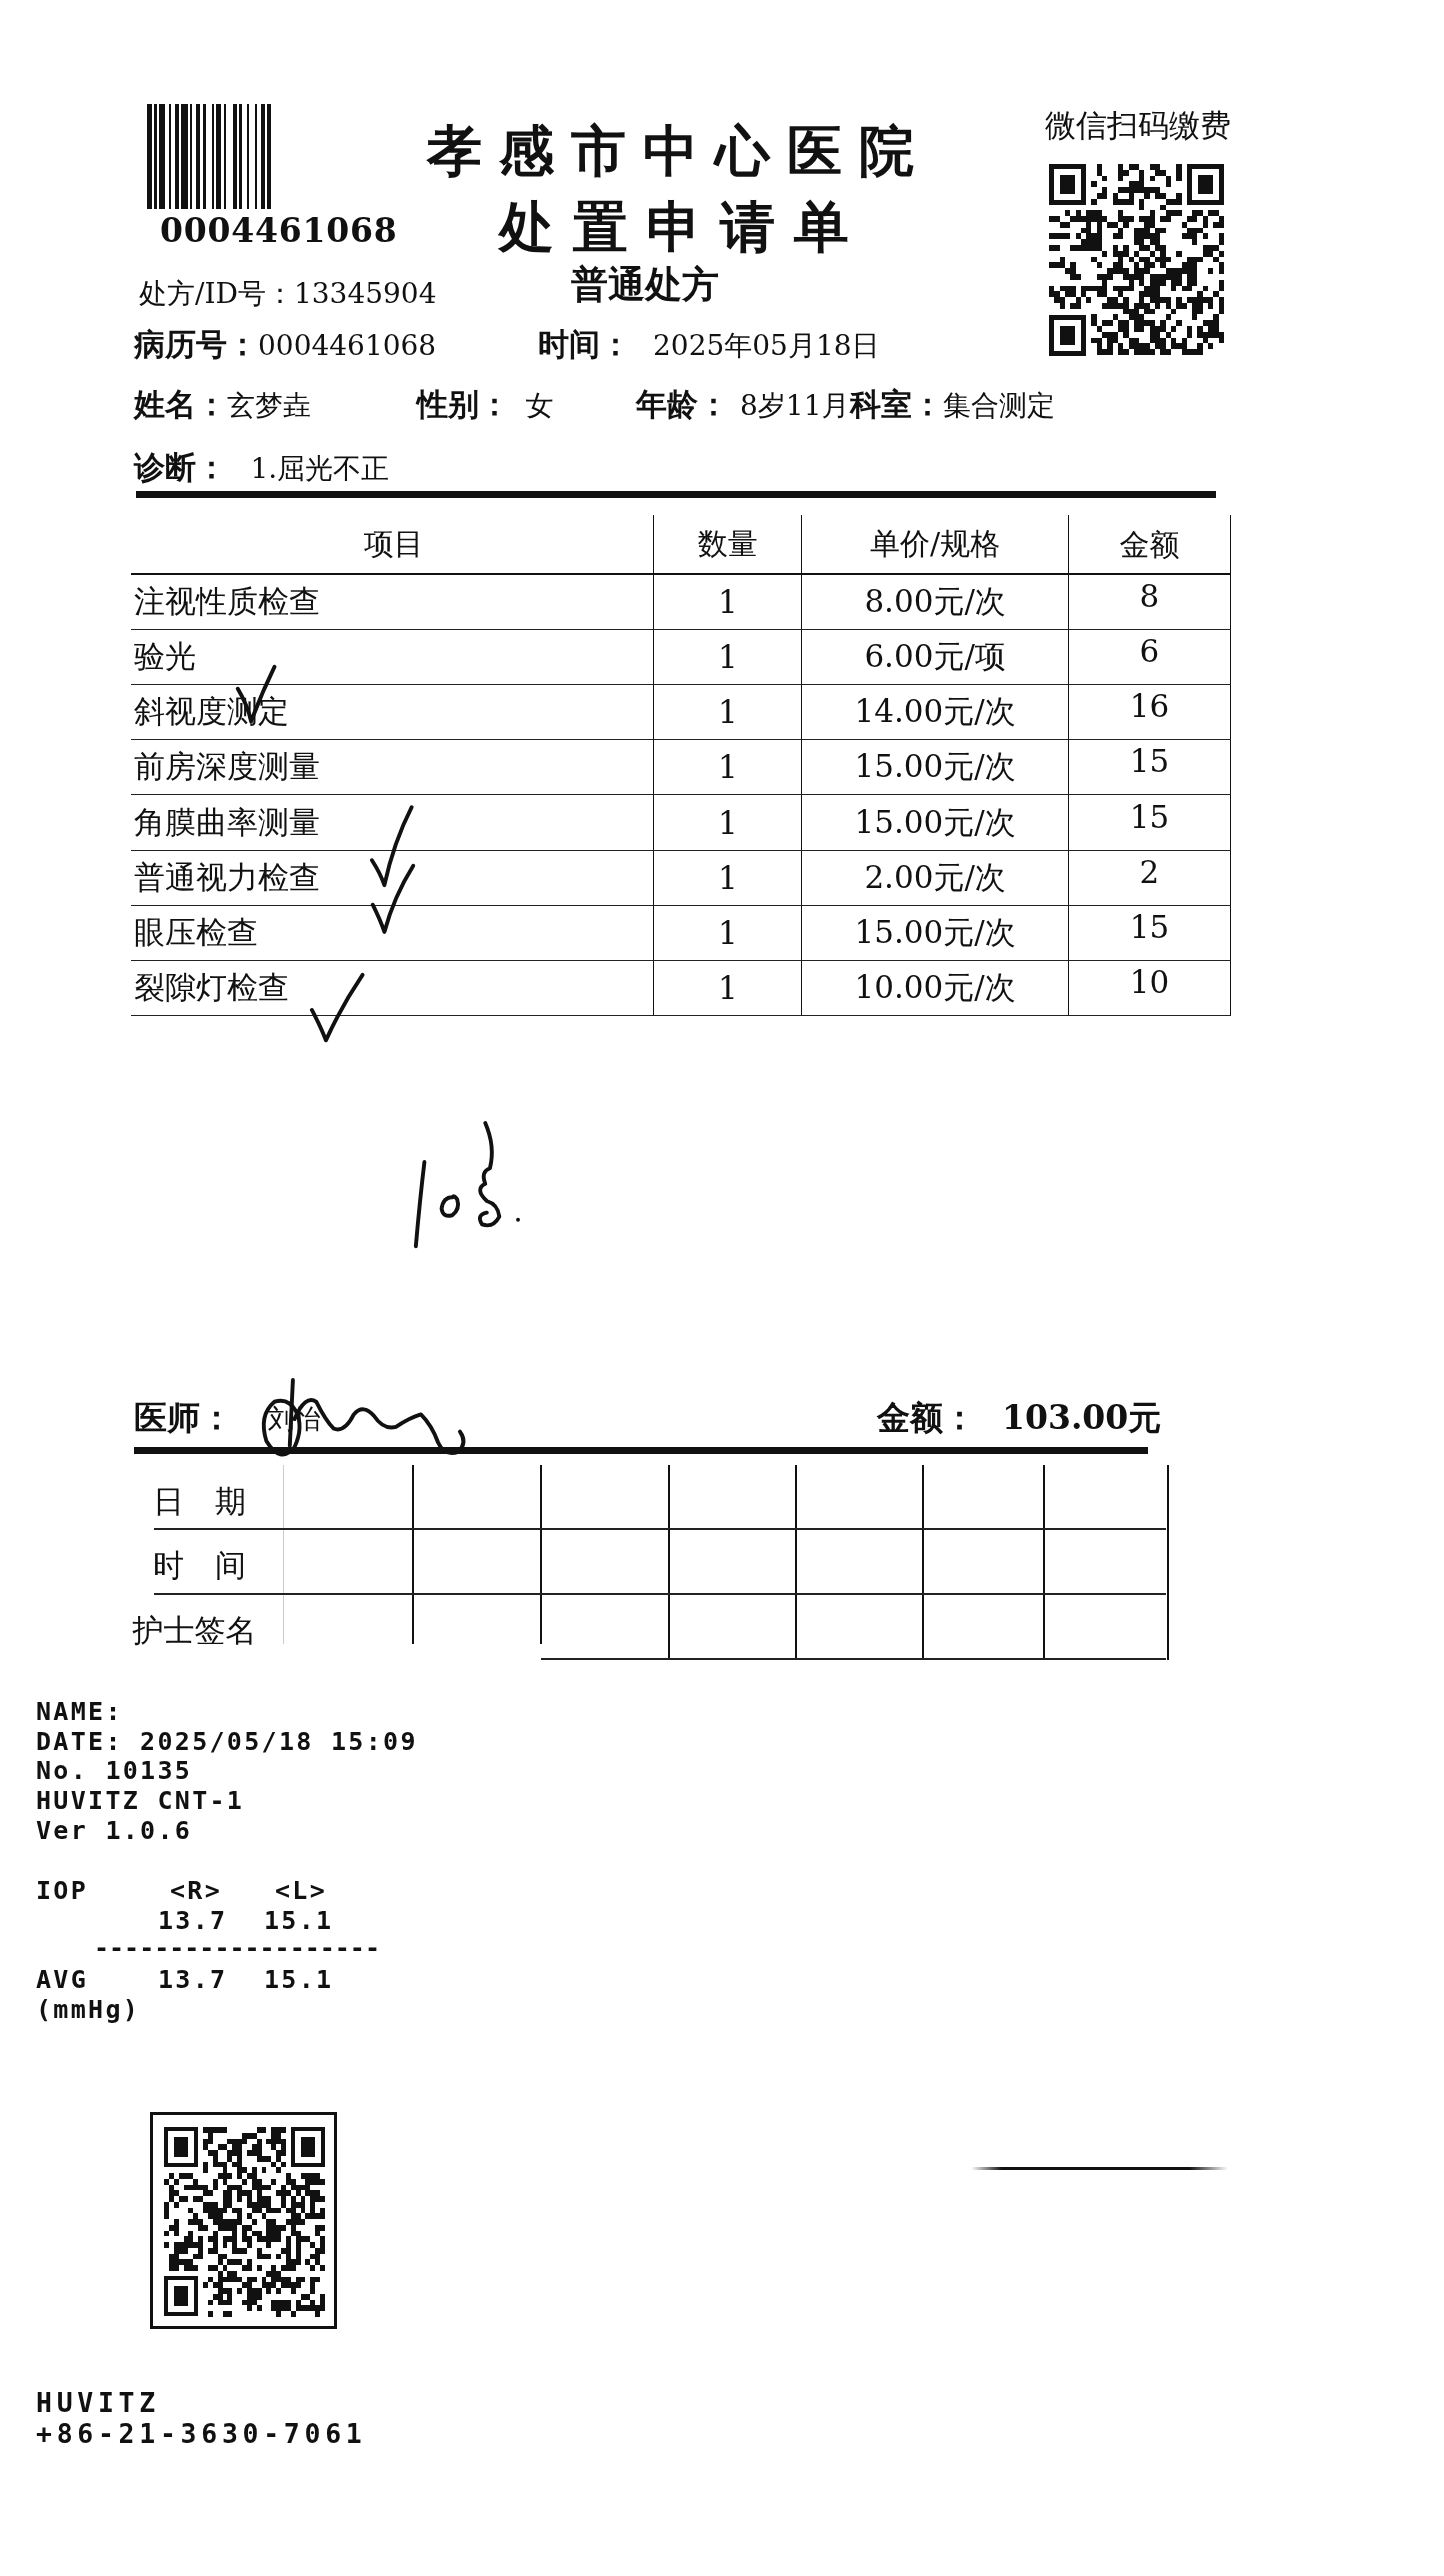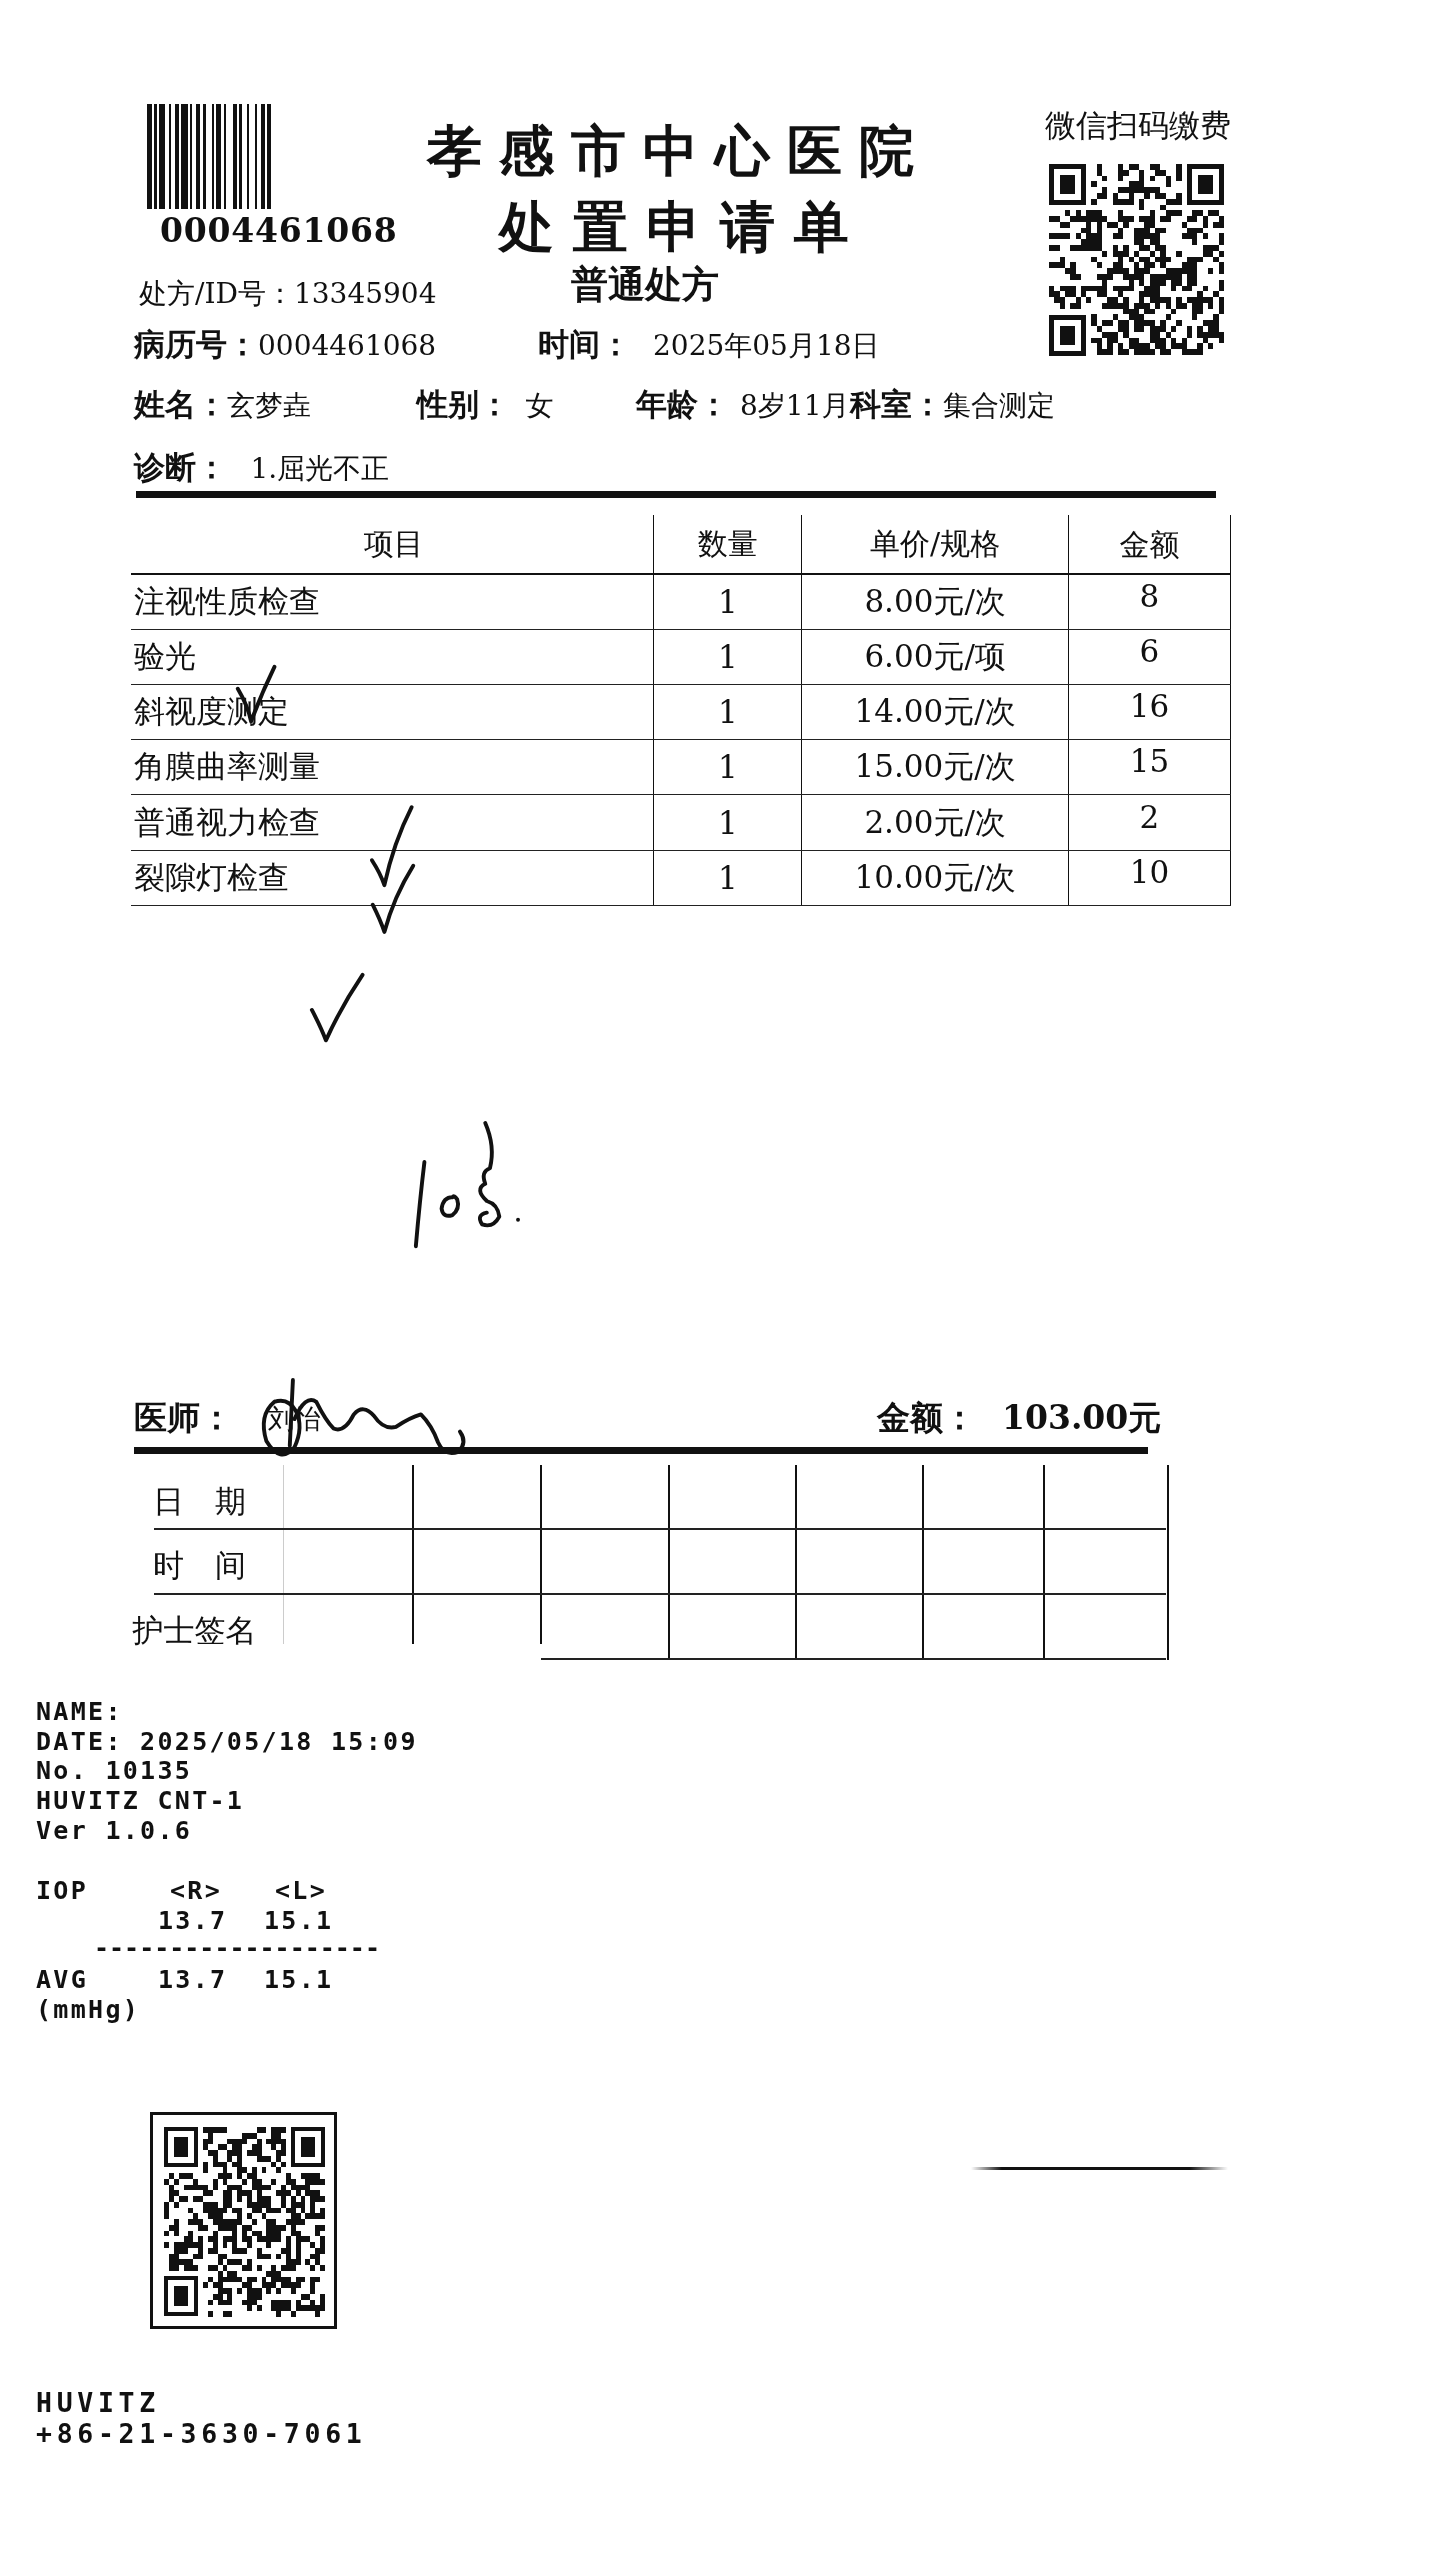--- a/index.html
+++ b/index.html
@@ -1264,30 +1264,42 @@
         <td class="c-price">6.00元/项</td>
         <td class="c-amt">6</td>
       </tr>
       <tr>
         <td class="c-name">斜视度测定</td>
         <td class="c-qty">1</td>
         <td class="c-price">14.00元/次</td>
         <td class="c-amt">16</td>
       </tr>
       <tr>
+        <td class="c-name">前房深度测量</td>
+        <td class="c-qty">1</td>
+        <td class="c-price">15.00元/次</td>
+        <td class="c-amt">15</td>
+      </tr>
+      <tr>
         <td class="c-name">角膜曲率测量</td>
         <td class="c-qty">1</td>
         <td class="c-price">15.00元/次</td>
         <td class="c-amt">15</td>
       </tr>
       <tr>
         <td class="c-name">普通视力检查</td>
         <td class="c-qty">1</td>
         <td class="c-price">2.00元/次</td>
         <td class="c-amt">2</td>
+      </tr>
+      <tr>
+        <td class="c-name">眼压检查</td>
+        <td class="c-qty">1</td>
+        <td class="c-price">15.00元/次</td>
+        <td class="c-amt">15</td>
       </tr>
       <tr>
         <td class="c-name">裂隙灯检查</td>
         <td class="c-qty">1</td>
         <td class="c-price">10.00元/次</td>
         <td class="c-amt">10</td>
       </tr>
     </tbody>
 </table>
 

